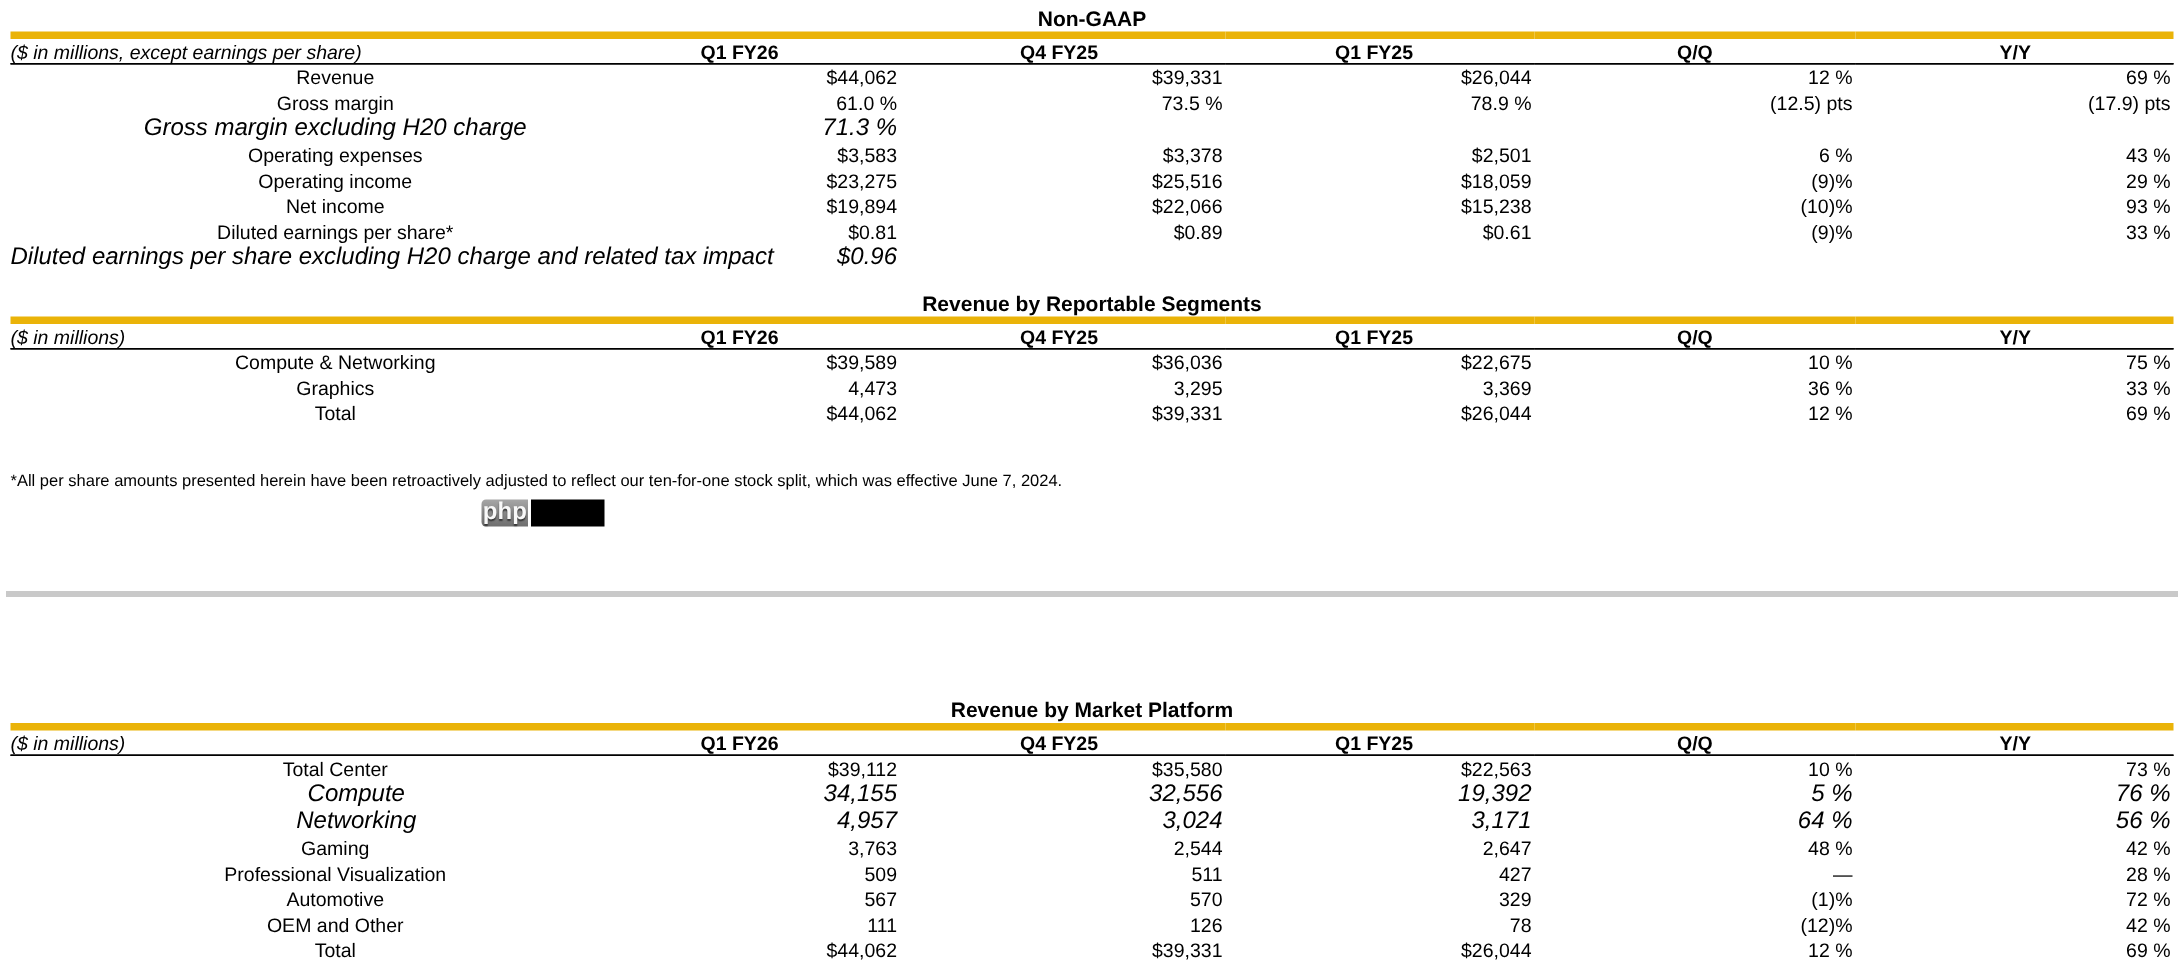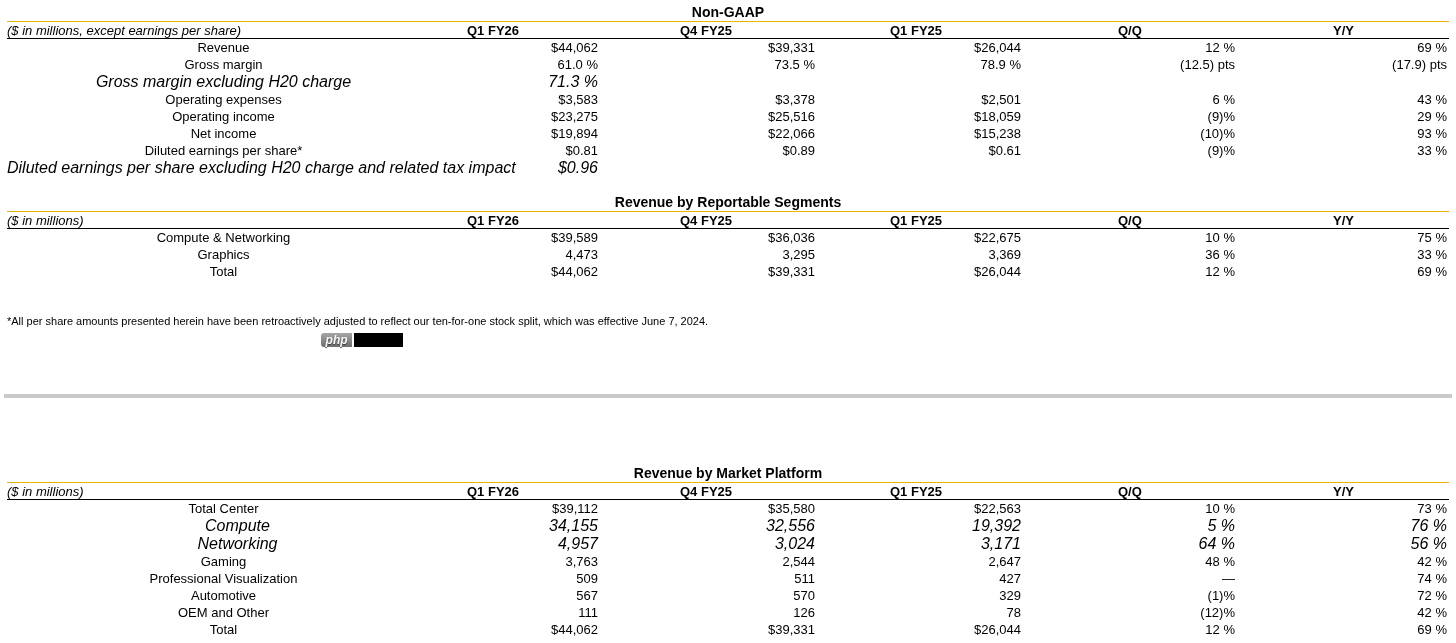--- a/index.html
+++ b/index.html
@@ -8,40 +8,40 @@
 
   .tbl-section{position:absolute;left:7px;width:1442px;}
   .tbl-title{height:18px;line-height:18px;text-align:center;font-weight:bold;font-size:14px;}
   table.fin{width:1442px;border-collapse:collapse;table-layout:fixed;}
   col.c-label{width:433px;}
   col.c1{width:160px;}
   col.c2{width:217px;}
   col.c3{width:206px;}
   col.c4{width:214px;}
   col.c5{width:212px;}
-  thead th{border-top:1px solid #eab308;border-bottom:1px solid #000;height:16px;
+  thead th{border-top:5px solid #eab308;border-bottom:1px solid #000;height:16px;
     font-size:13px;font-weight:bold;text-align:left;padding:0;vertical-align:middle;white-space:nowrap;}
   th.lab{font-weight:normal;font-style:italic;}
   th.h1{padding-left:27px;}
   th.h2{padding-left:80px;margin-top:15px;}
   th.h3{padding-left:73px;}
   th.h4{padding-left:95px;}
   th.h5{padding-left:96px;}
   td{height:17px;padding:0;font-size:13px;vertical-align:middle;white-space:nowrap;}
   td.lab{text-align:center;}
   td.ind{padding-left:28px;}
   td.num{text-align:right;padding-right:2px;}
   tr.it td{font-style:italic;font-size:16px;}
 
   .footnote-row{position:absolute;left:7px;top:309px;height:24px;display:flex;align-items:center;flex-direction:column;}
   .footnote{font-size:11px;line-height:24px;}
   .badge{display:inline-flex;margin-left:9px;height:21px;align-items:stretch;}
   .badge-l{display:inline-flex;align-items:center;justify-content:center;width:31px;
     background:linear-gradient(#a6a6a6,#6e6e6e);border-radius:3px 0 0 3px;
-    color:#f8f8f8;font-weight:bold;font-style:italic;font-size:12px;
+    color:#f8f8f8;font-weight:bold;font-size:16px;
     text-shadow:0 1px 1px #333;margin-right:2px;}
   .badge-r{display:inline-block;width:49px;background:#000;}
 
   .divider{position:absolute;left:4px;top:394px;width:1448px;height:4px;background:#c9c9c9;}
 </style>
 </head>
 <body>
 
 <div class="page">
 
@@ -248,21 +248,21 @@
             <td class="num">2,647</td>
             <td class="num">48 %</td>
             <td class="num">42 %</td>
           </tr>
           <tr>
             <td class="lab">Professional Visualization</td>
             <td class="num">509</td>
             <td class="num">511</td>
             <td class="num">427</td>
             <td class="num">—</td>
-            <td class="num">74 %</td>
+            <td class="num">28 %</td>
           </tr>
           <tr>
             <td class="lab">Automotive</td>
             <td class="num">567</td>
             <td class="num">570</td>
             <td class="num">329</td>
             <td class="num">(1)%</td>
             <td class="num">72 %</td>
           </tr>
           <tr>

